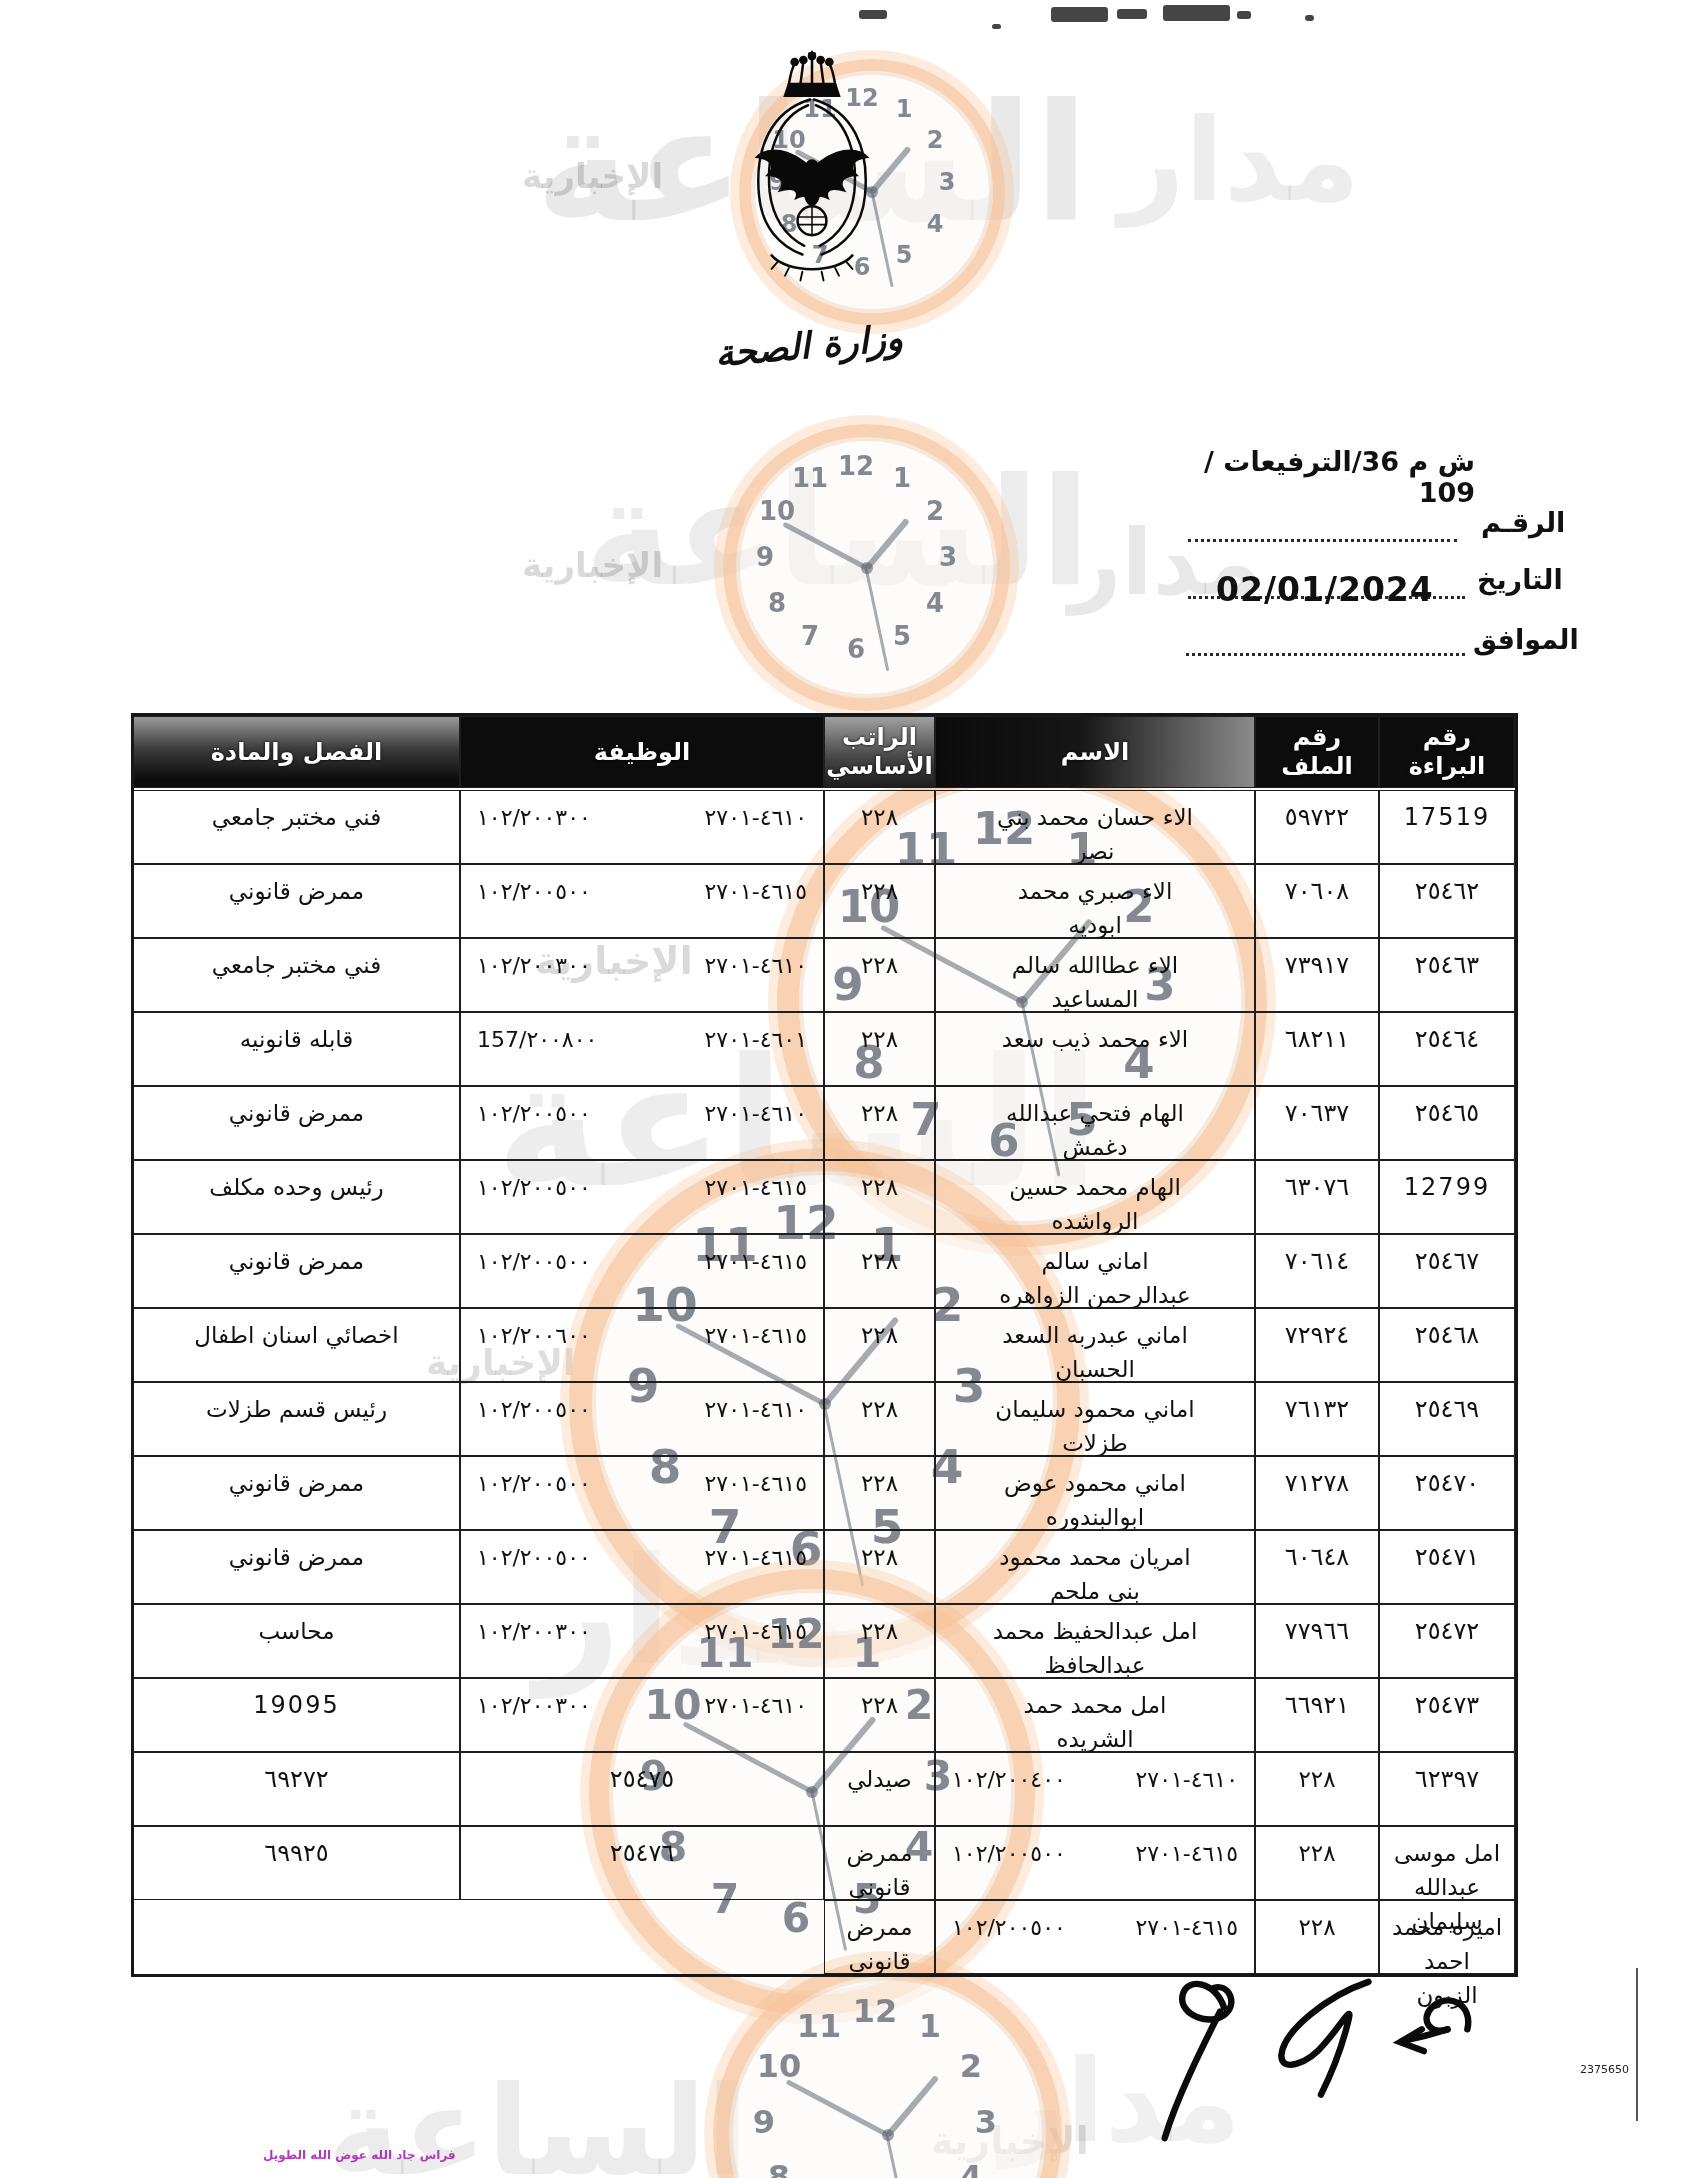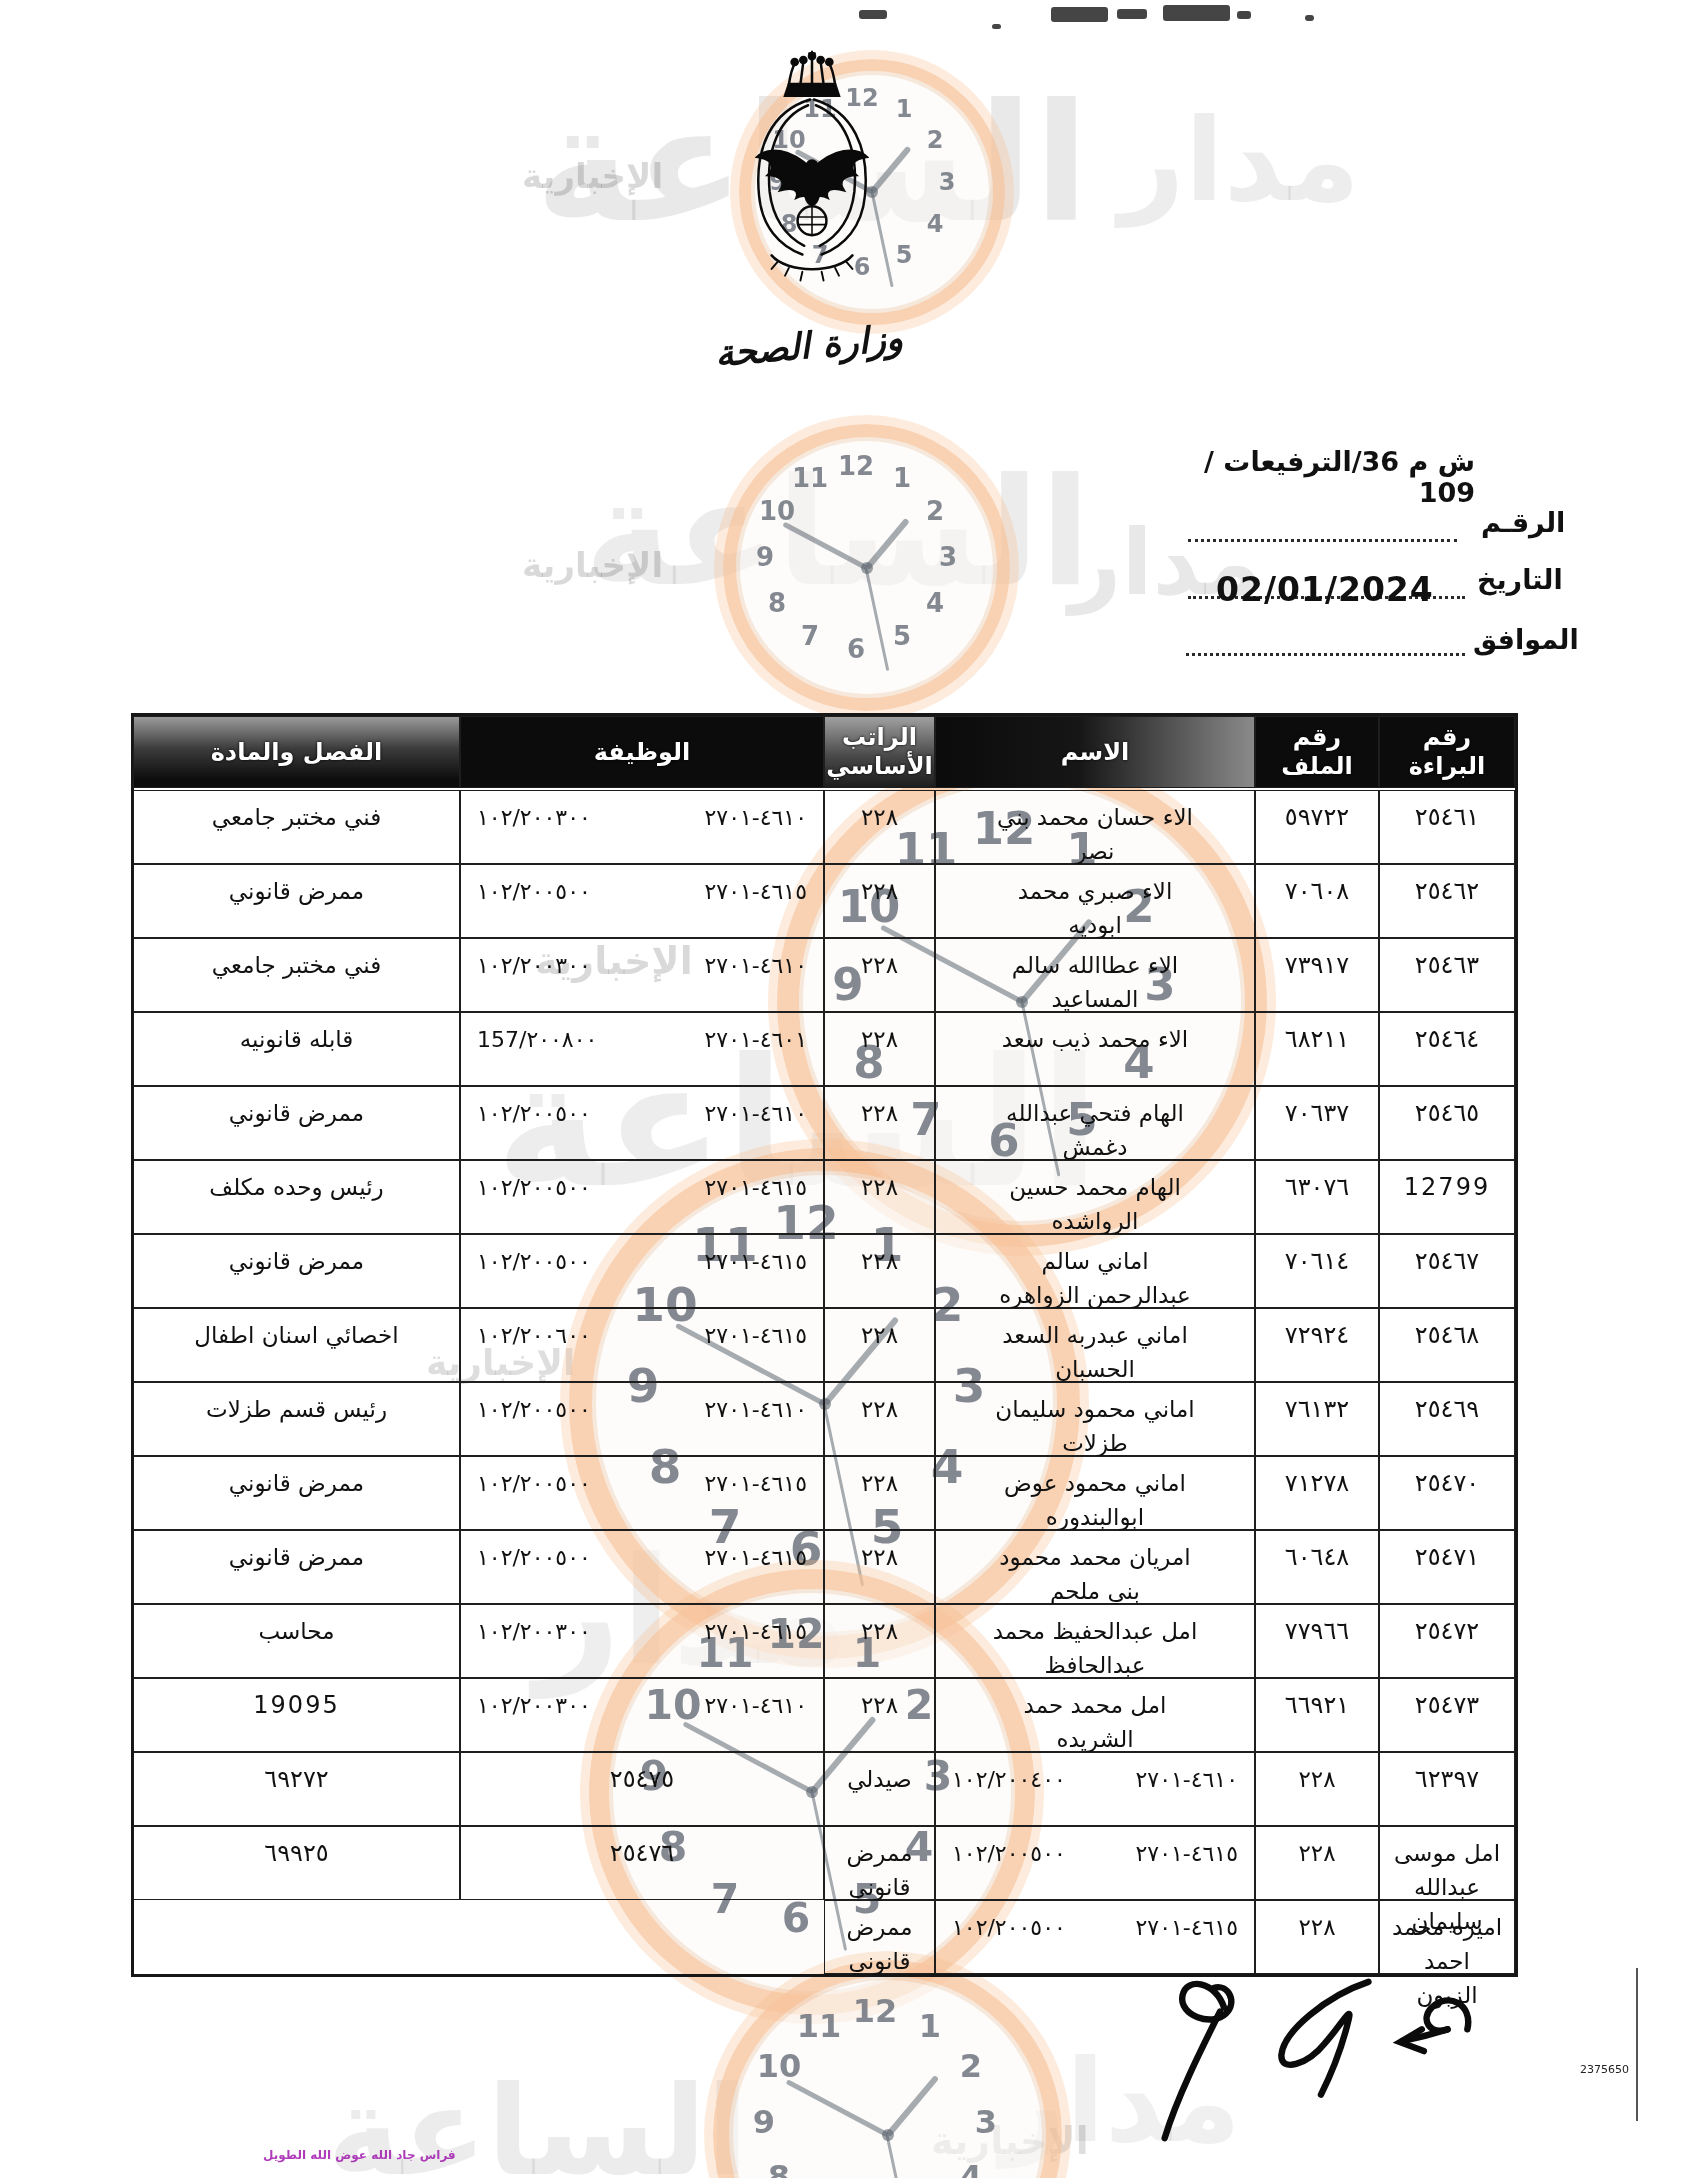--- a/index.html
+++ b/index.html
@@ -280,21 +280,21 @@
         <span>الأساسي</span>
     </div>
     <div class="th th-dark">
       <span>الوظيفة</span>
     </div>
     <div class="th th-article">
       <span>الفصل والمادة</span>
     </div>
 
     <div class="cell c-cert">
-        <span class="num">٢٥٤٦١</span>
+        <span class="num">17519</span>
       </div>
     <div class="cell c-file">
         <span class="num">٥٩٧٢٢</span>
       </div>
     <div class="cell c-name">
         <span>الاء حسان محمد بني</span>
         <span>نصر</span>
       </div>
     <div class="cell c-salary">
         <span>٢٢٨</span>

